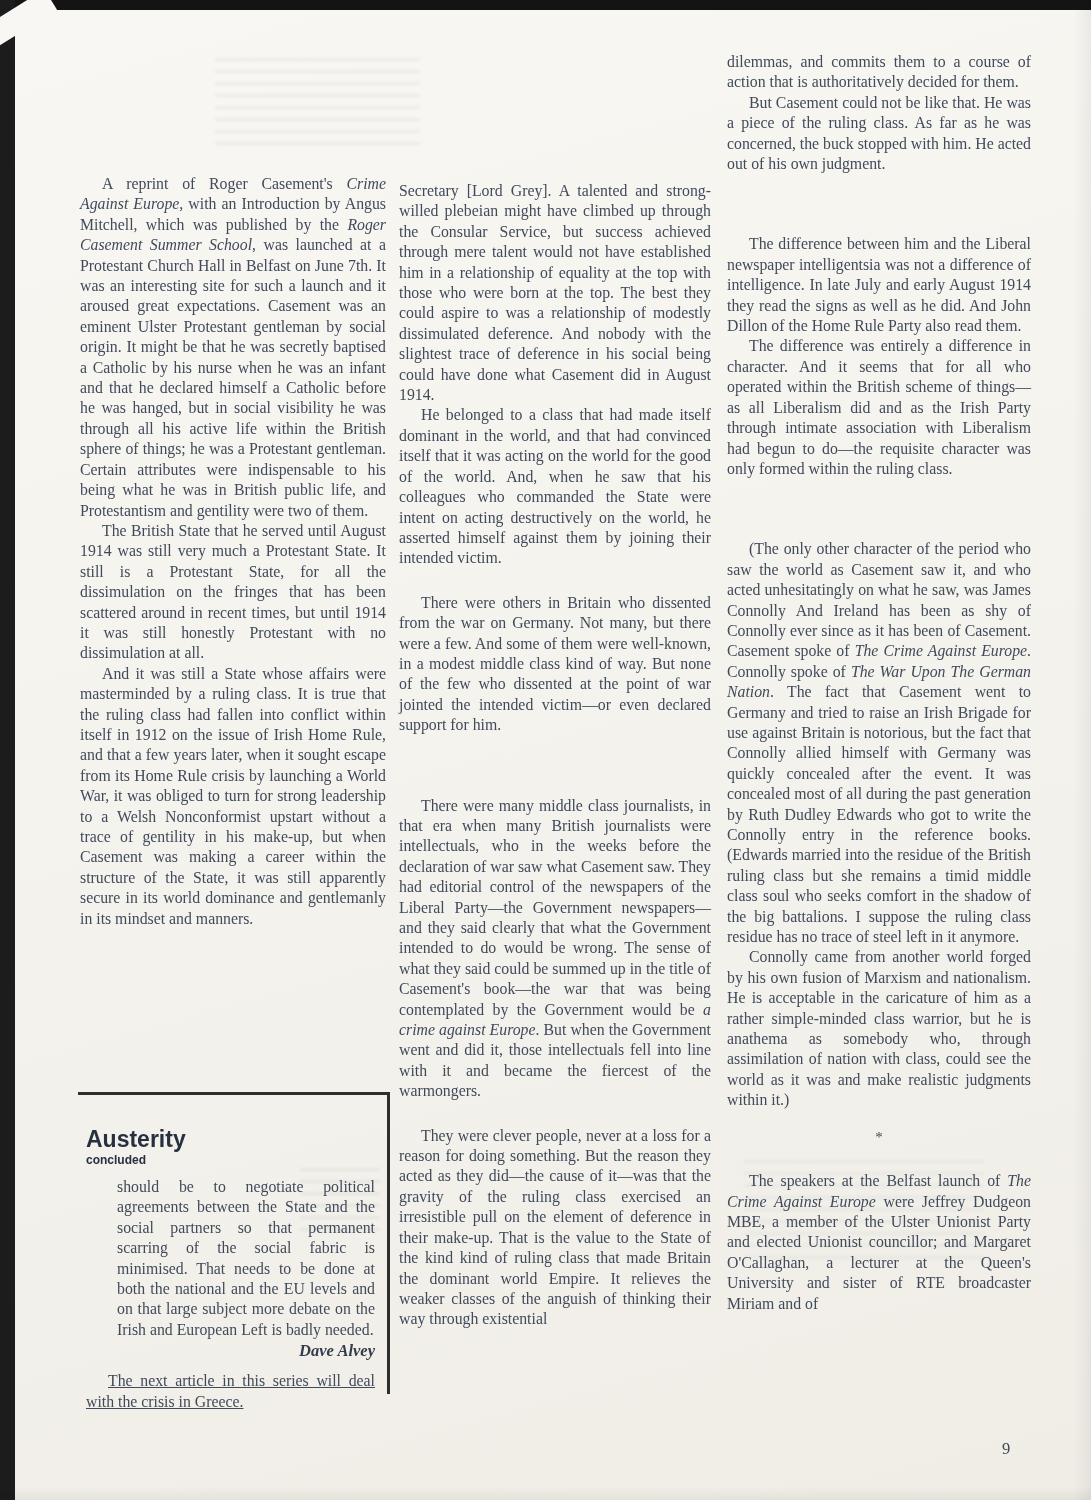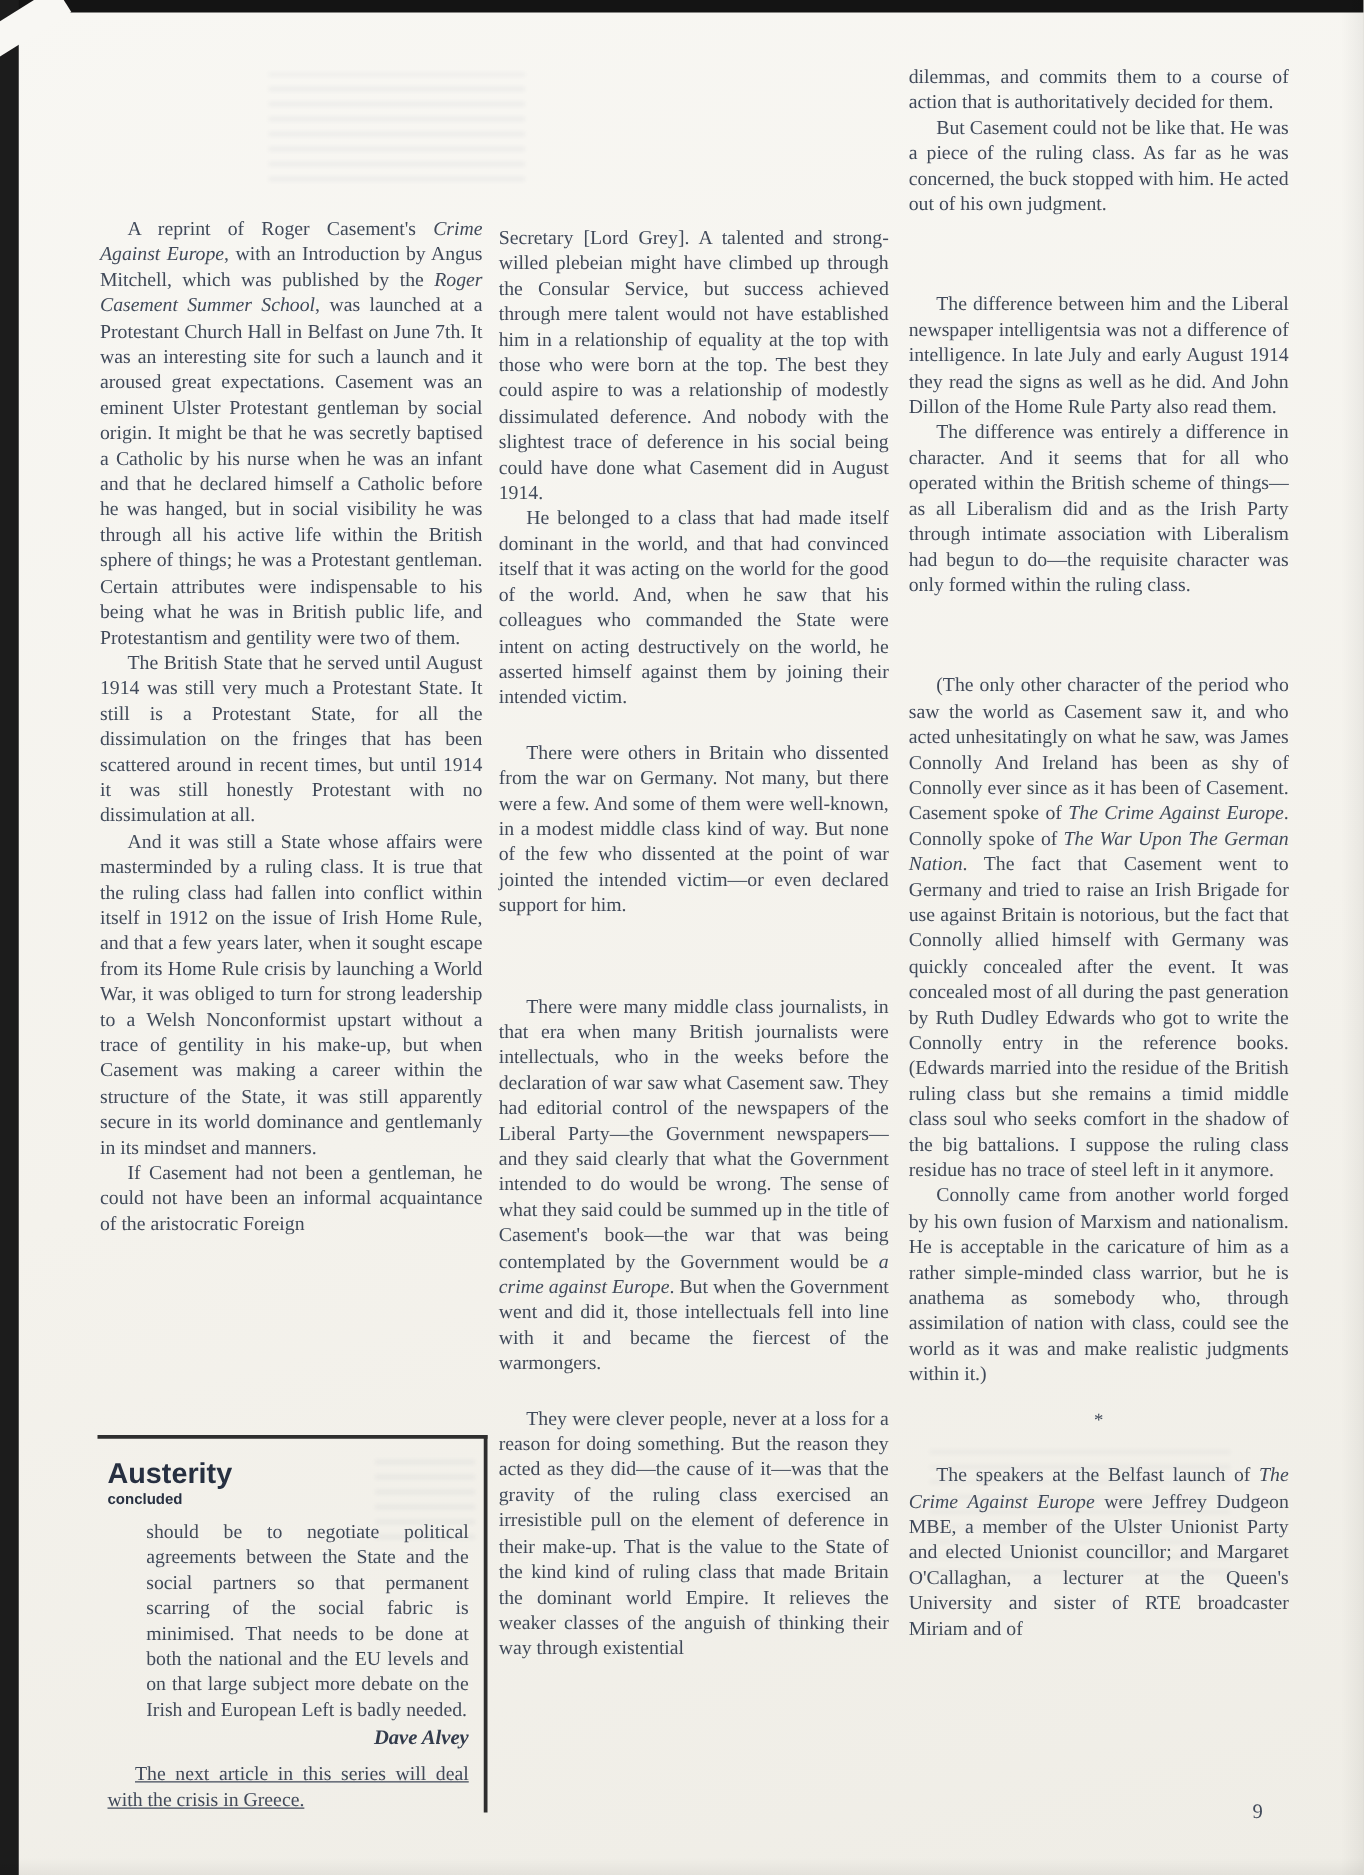--- a/index.html
+++ b/index.html
@@ -25,23 +25,23 @@
   .col p.ind{text-indent:22px;}
   .col p.gap{margin-top:24px;}
   .col p.gap2{margin-top:60px;}
   .col p.ast{text-align:center;text-indent:0;margin-top:16px;margin-bottom:8px;font-size:15px;}
   em{font-style:italic;}
   .col1{left:80px;top:174px;width:306px;}
   .col2{left:399px;top:181px;width:312px;}
   .col3{left:727px;top:52px;width:304px;}
 
   .austerity{
-    position:absolute;left:78px;top:1148px;width:312px;height:302px;
+    position:absolute;left:78px;top:1092px;width:312px;height:302px;
     border-top:3px solid #2e2e2e;border-right:3px solid #2e2e2e;
-    padding:6px 12px 0 8px;box-sizing:border-box;
+    padding:23px 12px 0 8px;box-sizing:border-box;
   }
   .aust-h{font-family:"Liberation Sans", sans-serif;font-weight:bold;font-size:23px;color:#273041;margin:8px 0 0 0;}
   .aust-concluded{font-family:"Liberation Sans", sans-serif;font-weight:bold;font-size:12px;color:#273041;margin-top:0px;}
   .aust-body{font-size:15.8px;line-height:20.4px;text-align:justify;margin-top:10px;margin-left:31px;}
   .aust-body p{margin:0;}
   .aust-byline{font-weight:bold;font-size:16.5px;color:#333c4c;text-align:right;margin-top:1px;font-style:italic;}
   .aust-footer{font-size:15.8px;line-height:20.4px;text-align:justify;margin-top:10px;}
   .aust-footer p{margin:0;}
   .aust-footer p.ind{text-indent:22px;text-decoration:underline;}
 
@@ -68,21 +68,20 @@
 
   <div class="ghost g1"></div>
   <div class="ghost g2"></div>
   <div class="ghost g3"></div>
 
 
   <div class="col col1">
       <p class="ind">A reprint of Roger Casement's <em>Crime Against Europe</em>, with an Introduction by Angus Mitchell, which was published by the <em>Roger Casement Summer School</em>, was launched at a Protestant Church Hall in Belfast on June 7th.  It was an interesting site for such a launch and it aroused great expectations.  Casement was an eminent Ulster Protestant gentleman by social origin.  It might be that he was secretly baptised a Catholic by his nurse when he was an infant and that he declared himself a Catholic before he was hanged, but in social visibility he was through all his active life within the British sphere of things;  he was a Protestant gentleman.  Certain attributes were indispensable to his being what he was in British public life, and Protestantism and gentility were two of them.</p>
       <p class="ind">The British State that he served until August 1914 was still very much a Protestant State.  It still is a Protestant State, for all the dissimulation on the fringes that has been scattered around in recent times, but until 1914 it was still honestly Protestant with no dissimulation at all.</p>
       <p class="ind">And it was still a State whose affairs were masterminded by a ruling class.  It is true that the ruling class had fallen into conflict within itself in 1912 on the issue of Irish Home Rule, and that a few years later, when it sought escape from its Home Rule crisis by launching a World War, it was obliged to turn for strong leadership to a Welsh Nonconformist upstart without a trace of gentility in his make-up, but when Casement was making a career within the structure of the State, it was still apparently secure in its world dominance and gentlemanly in its mindset and manners.</p>
-      <p class="ind">If Casement had not been a gentleman, he could not have been an informal acquaintance of the aristocratic Foreign</p>
     </div>
   <div class="col col2">
       <p>Secretary [Lord Grey].  A talented and strong-willed plebeian might have climbed up through the Consular Service, but success achieved through mere talent would not have established him in a relationship of equality at the top with those who were born at the top.  The best they could aspire to was a relationship of modestly dissimulated deference.  And nobody with the slightest trace of deference in his social being could have done what Casement did in August 1914.</p>
       <p class="ind">He belonged to a class that had made itself dominant in the world, and that had convinced itself that it was acting on the world for the good of the world.  And, when he saw that his colleagues who commanded the State were intent on acting destructively on the world, he asserted himself against them by joining their intended victim.</p>
       <p class="ind gap">There were others in Britain who dissented from the war on Germany.  Not many, but there were a few.  And some of them were well-known, in a modest middle class kind of way.  But none of the few who dissented at the point of war jointed the intended victim—or even declared support for him.</p>
       <p class="ind gap2">There were many middle class journalists, in that era when many British journalists were intellectuals, who in the weeks before the declaration of war saw what Casement saw. They had editorial control of the newspapers of the Liberal Party—the Government newspapers—and they said clearly that what the Government intended to do would be wrong. The sense of what they said could be summed up in the title of Casement's book—the war that was being contemplated by the Government would be <em>a crime against Europe</em>. But when the Government went and did it, those intellectuals fell into line with it and became the fiercest of the warmongers.</p>
       <p class="ind gap">They were clever people, never at a loss for a reason for doing something.  But the reason they acted as they did—the cause of it—was that the gravity of the ruling class exercised an irresistible pull on the element of deference in their make-up.  That is the value to the State of the kind kind of ruling class that made Britain the dominant world Empire.  It relieves the weaker classes of the anguish of thinking their way through existential</p>
     </div>
   <div class="col col3">
       <p>dilemmas, and commits them to a course of action that is authoritatively decided for them.</p>

